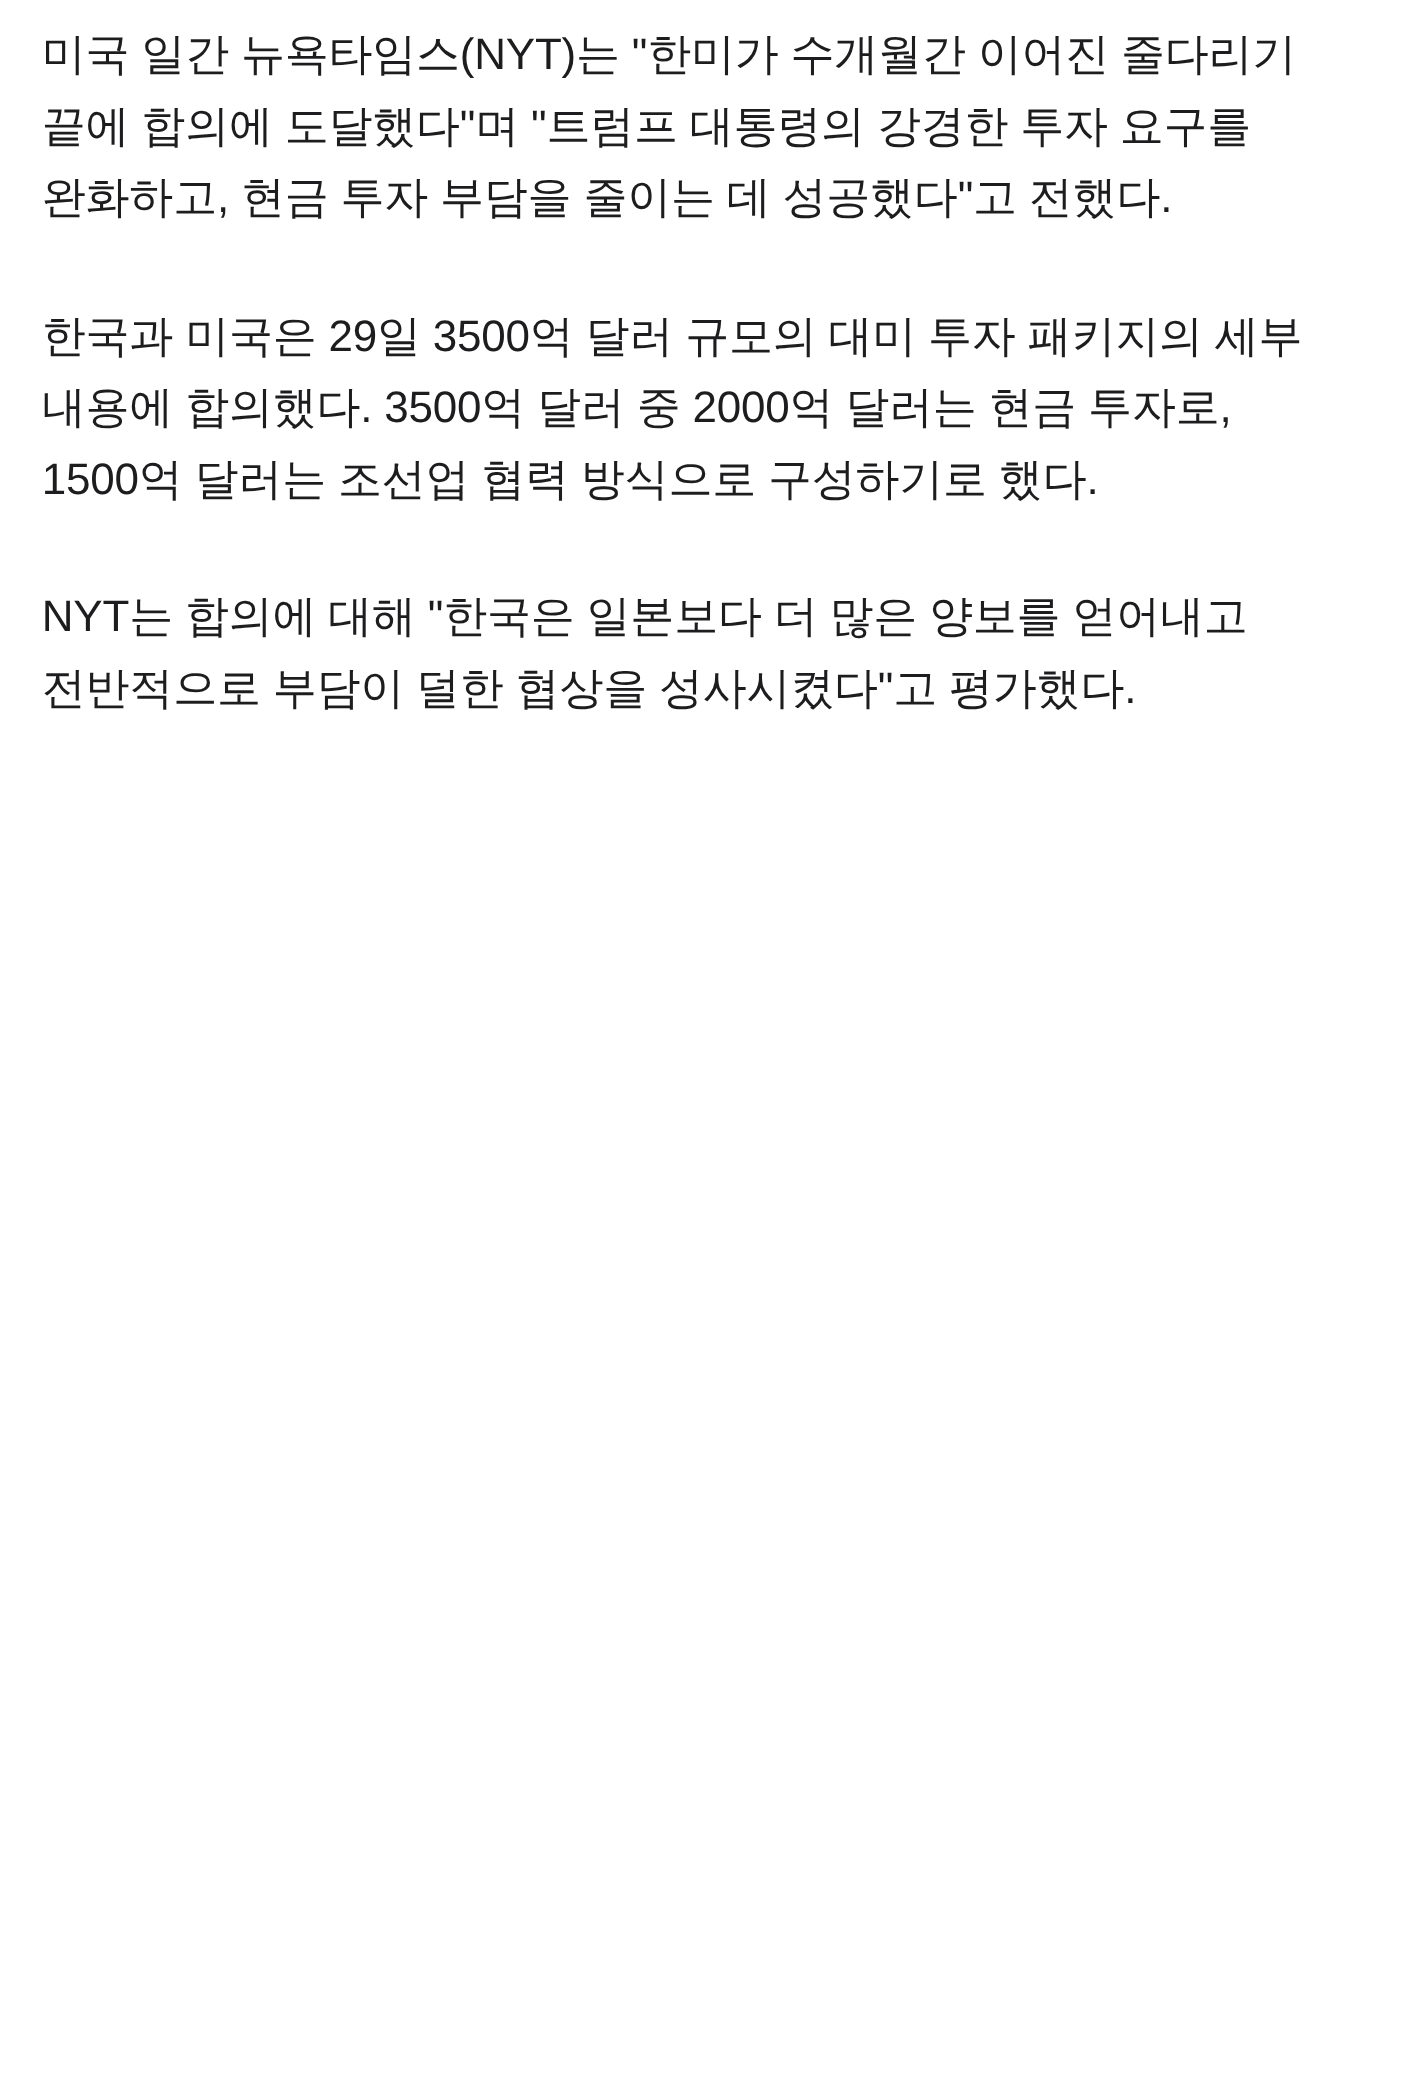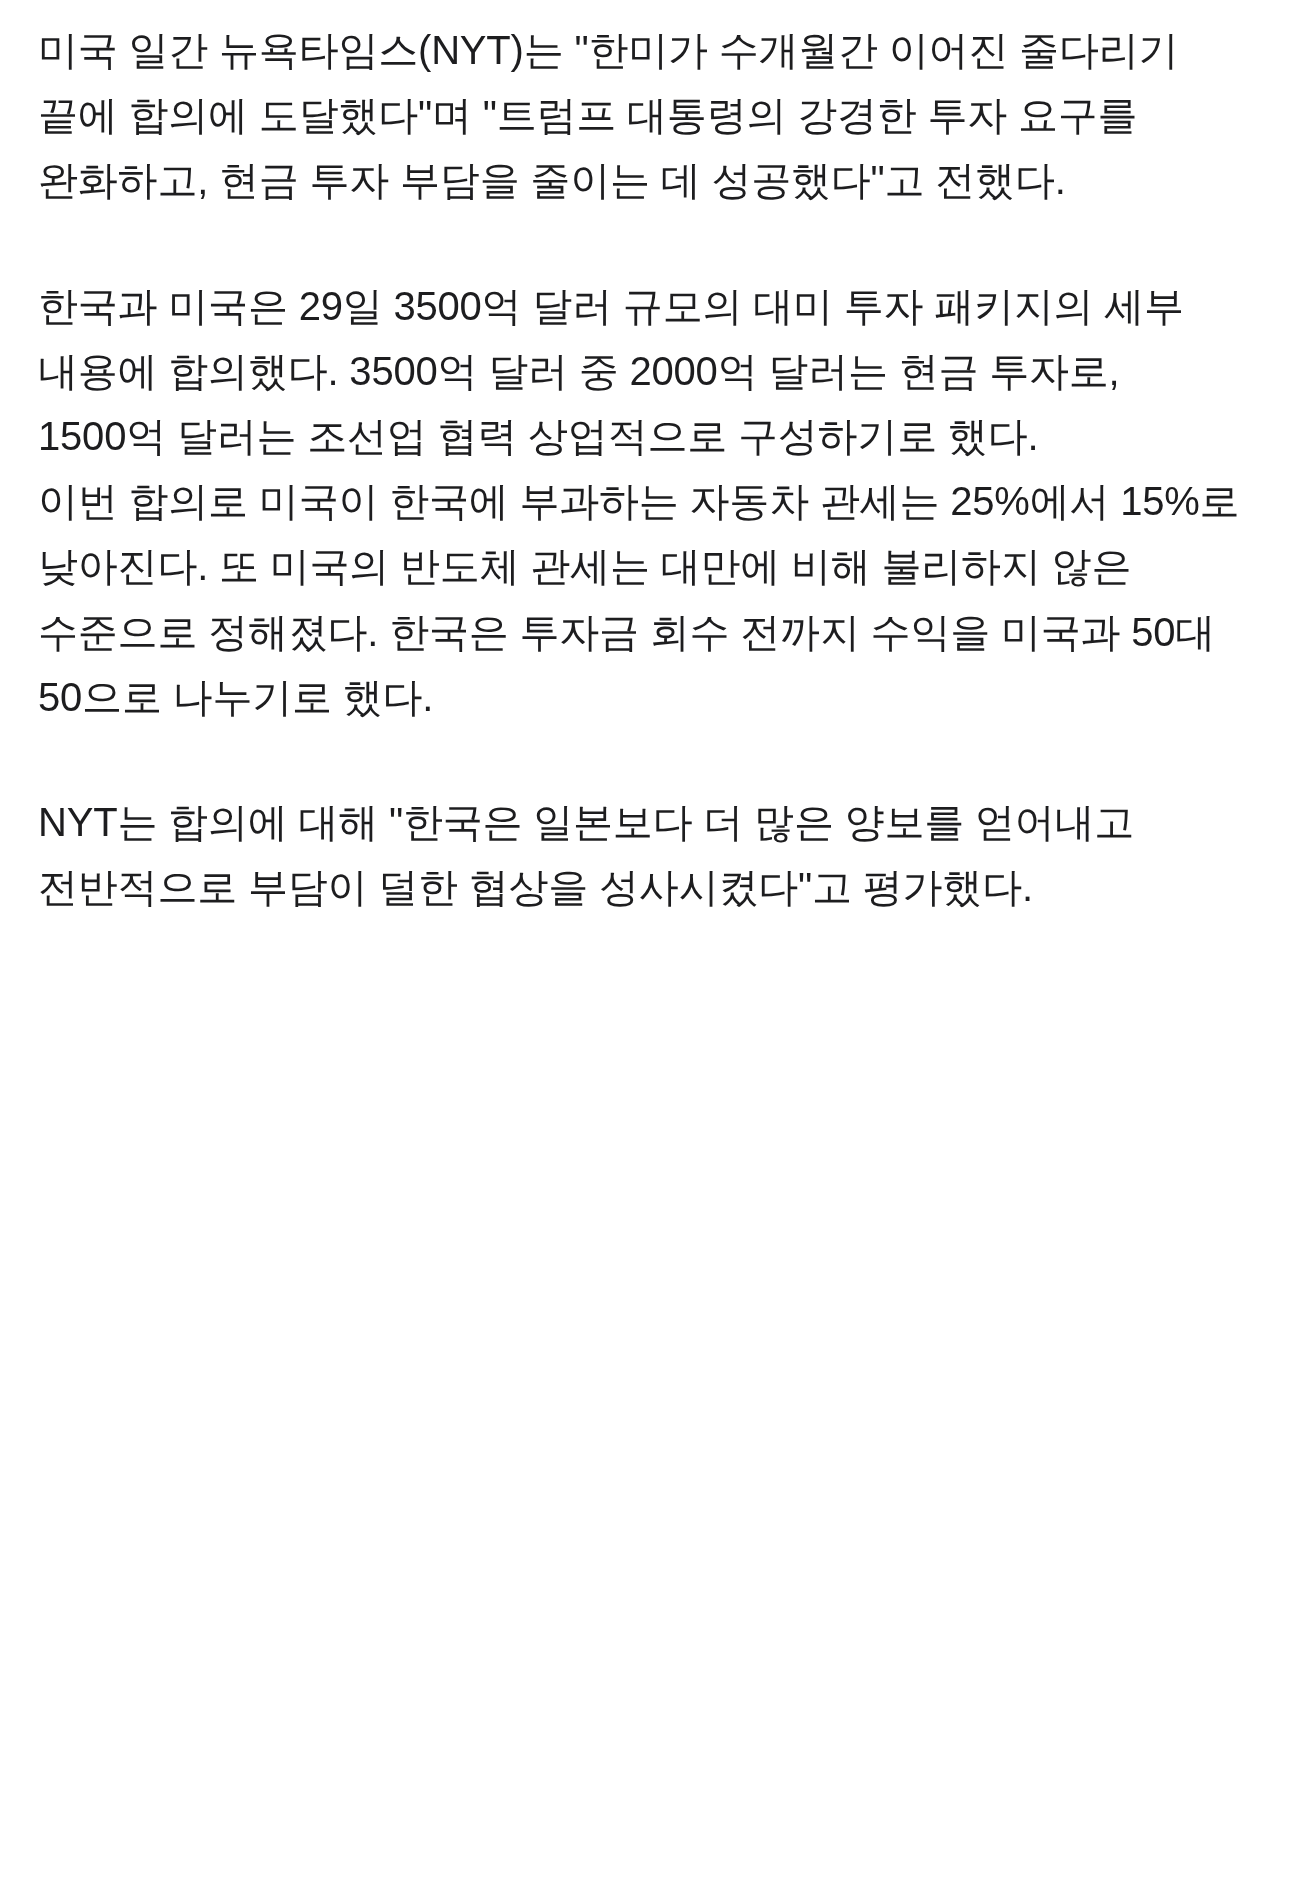--- a/index.html
+++ b/index.html
@@ -38,25 +38,24 @@
 </style>
 </head>
 <body style="background: rgb(255, 255, 255);">
 
 <div class="article">
 
   <p class="para">미국 일간 뉴욕타임스(NYT)는 "한미가 수개월간 이어진 줄다리기 끝에 합의에 도달했다"며 "트럼프 대통령의 강경한 투자 요구를 완화하고, 현금 투자 부담을 줄이는 데 성공했다"고 전했다.</p>
 
   <div class="spacer-lg"></div>
 
-  <p class="para">한국과 미국은 29일 3500억 달러 규모의 대미 투자 패키지의 세부 내용에 합의했다. 3500억 달러 중 2000억 달러는 현금 투자로, 1500억 달러는 조선업 협력 상업적으로 구성하기로 했다.</p>
+  <p class="para">한국과 미국은 29일 3500억 달러 규모의 대미 투자 패키지의 세부 내용에 합의했다. 3500억 달러 중 2000억 달러는 현금 투자로, 1500억 달러는 조선업 협력 방식으로 구성하기로 했다.</p>
 
   <div class="spacer-sm"></div>
 
-  <p class="para">이번 합의로 미국이 한국에 부과하는 자동차 관세는 25%에서 15%로 낮아진다. 또 미국의 반도체 관세는 대만에 비해 불리하지 않은 수준으로 정해졌다. 한국은 투자금 회수 전까지 수익을 미국과 50대 50으로 나누기로 했다.</p>
 
   <div class="spacer-lg"></div>
 
   <p class="para">NYT는 합의에 대해 "한국은 일본보다 더 많은 양보를 얻어내고 전반적으로 부담이 덜한 협상을 성사시켰다"고 평가했다.</p>
 
   <div class="spacer-lg"></div>
 
 
 </div>
 

